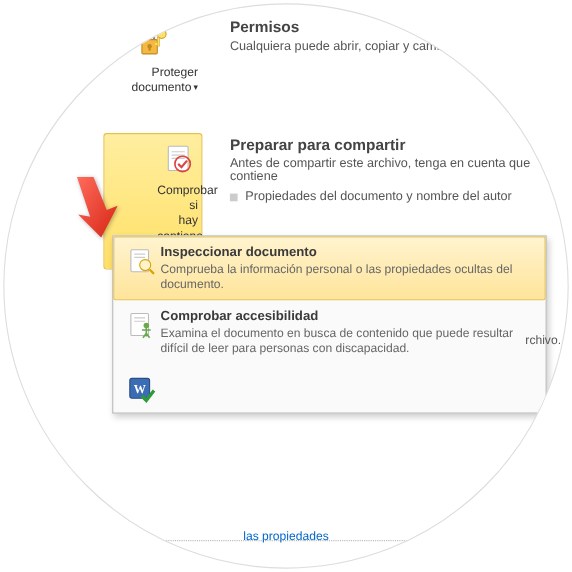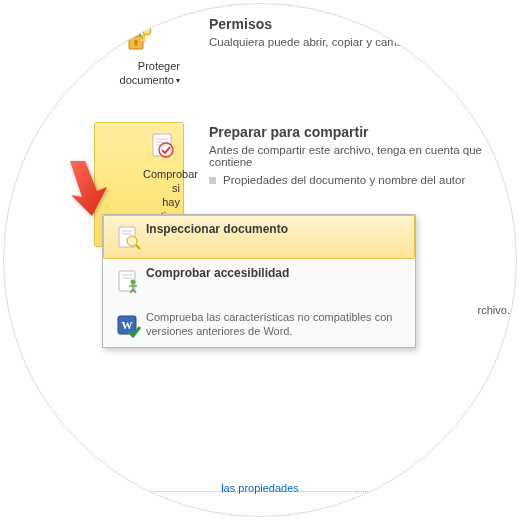--- a/index.html
+++ b/index.html
@@ -56,21 +56,21 @@
   .big-btn .chev { display: inline-block; font-size: 8px; margin-left: 2px; vertical-align: middle; }
   .section-desc { padding-top: 2px; flex: 1; }
   .section-title { font-size: 14px; font-weight: bold; color: #444; margin-bottom: 4px; }
   .section-sub { font-size: 11.5px; color: #555; margin-bottom: 6px; }
   .bullet-row { display: flex; align-items: center; font-size: 11.5px; color: #555; margin-bottom: 3px; }
   .bullet-sq { width: 7px; height: 7px; background: #ccc; margin-right: 7px; flex-shrink: 0; }
   .dropdown {
     position: absolute;
     left: 98px;
     top: 210px;
-    width: 314px;
+    width: 395px;
     background: #fafafa;
     border: 1px solid #b8b8b8;
     box-shadow: 2px 3px 6px rgba(0,0,0,0.2);
   }
   .dd-item {
     display: flex;
     padding: 6px 8px;
     border: 1px solid transparent;
   }
   .dd-item.sel {
@@ -194,46 +194,47 @@
       <svg width="28" height="28" viewBox="0 0 28 28">
         <rect x="4" y="3" width="16" height="20" rx="1" fill="#fff" stroke="#bbb"></rect>
         <line x1="7" y1="7" x2="17" y2="7" stroke="#ccc"></line>
         <line x1="7" y1="10" x2="17" y2="10" stroke="#ccc"></line>
         <circle cx="17" cy="17" r="5" fill="#fff3cc" stroke="#d9a400"></circle>
         <line x1="21" y1="21" x2="25" y2="25" stroke="#d9a400" stroke-width="2"></line>
       </svg>
     </div>
     <div class="dd-text">
       <div class="dd-title">Inspeccionar documento</div>
+      <div class="dd-desc">Comprueba la información personal o las propiedades ocultas del documento.</div>
     </div>
   </div>
   <div class="dd-item">
     <div class="dd-icon">
       <svg width="28" height="28" viewBox="0 0 28 28">
         <rect x="4" y="3" width="16" height="20" rx="1" fill="#fff" stroke="#bbb"></rect>
         <line x1="7" y1="7" x2="17" y2="7" stroke="#ccc"></line>
         <line x1="7" y1="10" x2="17" y2="10" stroke="#ccc"></line>
         <circle cx="18" cy="14" r="2.5" fill="#6aa84f"></circle>
         <path d="M14 18 h8 M18 16 v8 M15 25 l3-4 l3 4" stroke="#6aa84f" stroke-width="1.5" fill="none"></path>
       </svg>
     </div>
     <div class="dd-text">
       <div class="dd-title">Comprobar accesibilidad</div>
+      <div class="dd-desc">Examina el documento en busca de contenido que puede resultar difícil de leer para personas con discapacidad.</div>
     </div>
   </div>
   <div class="dd-item">
     <div class="dd-icon">
       <svg width="28" height="28" viewBox="0 0 28 28">
         <rect x="3" y="4" width="18" height="18" rx="2" fill="#3b6db5" stroke="#2a4d85"></rect>
         <text x="12" y="17" font-size="11" font-weight="bold" fill="#fff" text-anchor="middle" font-family="Georgia">W</text>
         <path d="M14 20 l4 4 l7 -9" stroke="#2e9a3b" stroke-width="3" fill="none"></path>
       </svg>
     </div>
     <div class="dd-text">
-      <div class="dd-desc">Comprueba las características no compatibles con versiones anteriores de Word.</div>
     </div>
   </div>
 </div>
 
 <div class="arrow">
   <svg width="45" height="55" viewBox="0 0 45 55">
     <defs>
       <linearGradient id="rg" x1="0" y1="0" x2="1" y2="1">
         <stop offset="0" stop-color="#ff6b5b"></stop>
         <stop offset="1" stop-color="#d62515"></stop>

